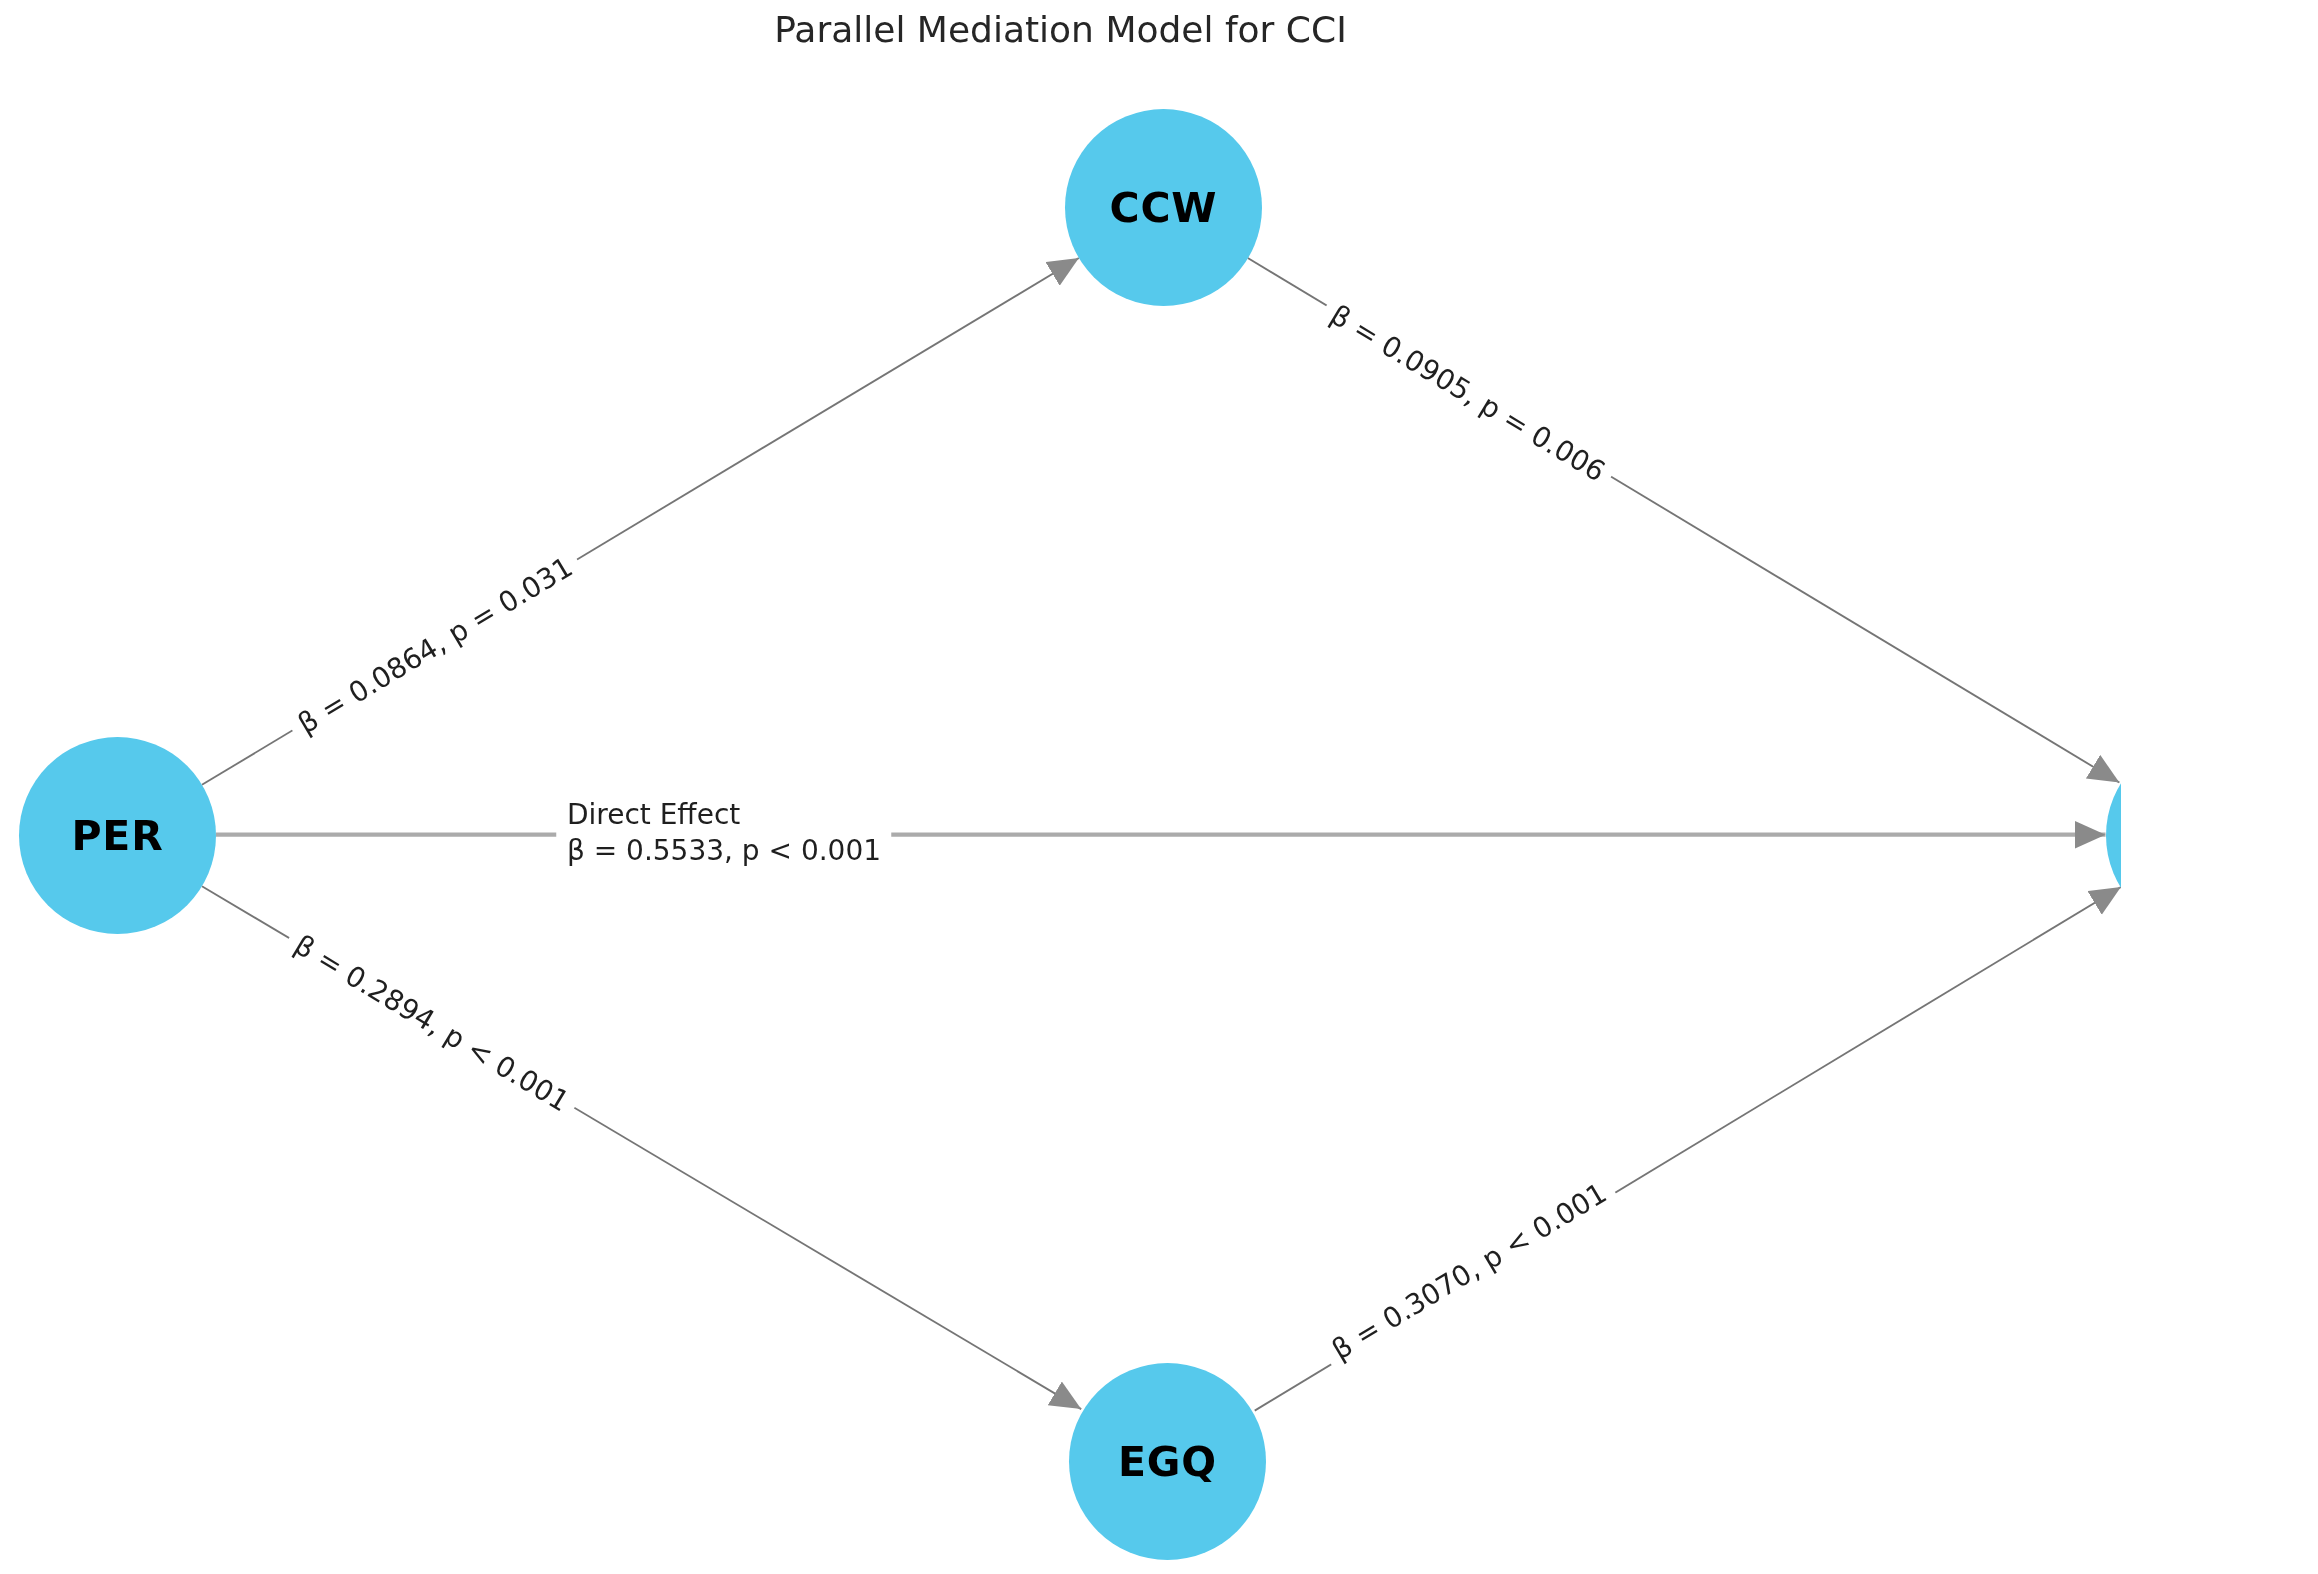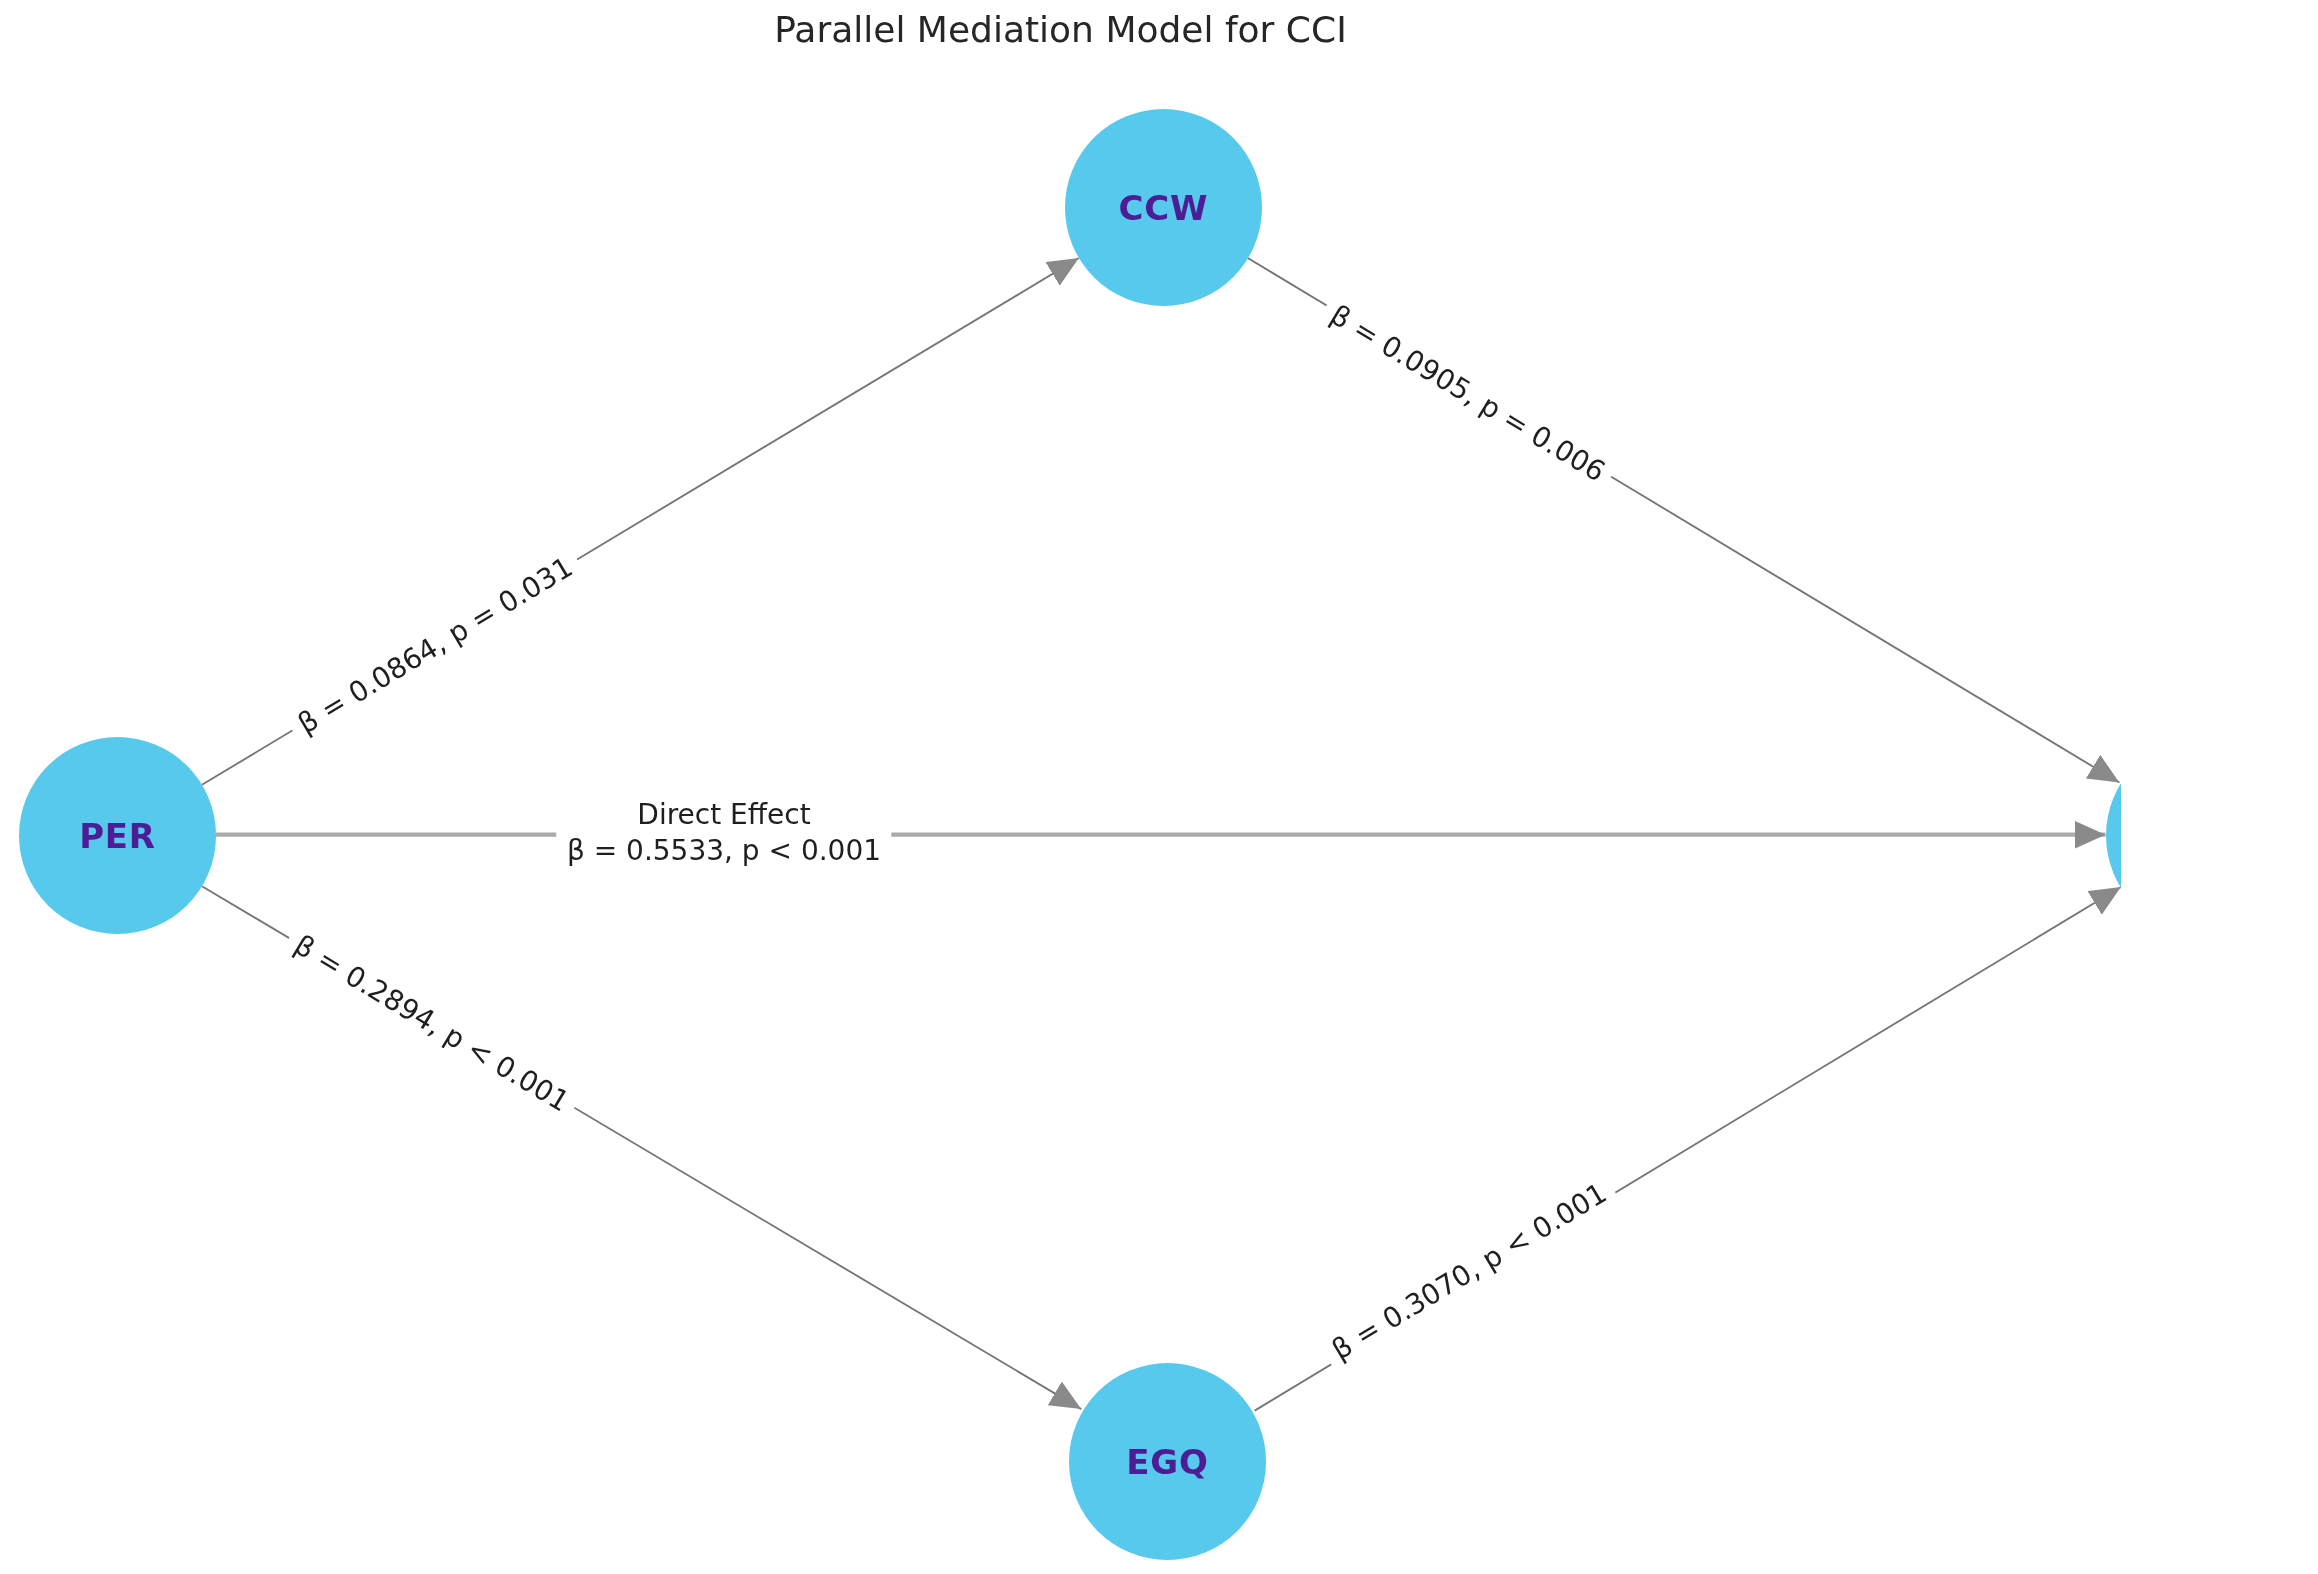--- a/index.html
+++ b/index.html
@@ -20,40 +20,40 @@
   }
   .edges-svg{position:absolute;left:0;top:0;z-index:1;}
   .edge-line{stroke:var(--mediated-edge,#757575);stroke-width:2.4;}
   .edge-line-direct{stroke:var(--direct-edge,#ABABAB);stroke-width:5.5;}
   .arrowhead-path{fill:var(--arrowhead,#8A8A8A);}
   .node{
     position:absolute;z-index:3;
     width:197px;height:197px;border-radius:50%;
     background:var(--node-fill,#56C9EC);
     display:flex;align-items:center;justify-content:center;
-    color:#4c1d95;font-weight:bold;font-size:34px;letter-spacing:0.8px;
+    color:#000000;font-weight:bold;font-size:41px;letter-spacing:0.8px;
   }
   .node-per{left:19px;top:737px;text-align:right;}
   .node-ccw{left:1065px;top:109px;}
   .node-egq{left:1069px;top:1363px;}
   .node-cci{left:2106px;top:737px;}
   .edge-label{
     position:absolute;z-index:2;
     background:#ffffff;
     color:var(--label-text,#1f1f1f);
     font-size:28px;white-space:nowrap;
     padding:4.6px 9.2px;
   }
   .el-per-ccw{left:435px;top:645px;transform:translate(-50%,-50%) rotate(-31deg);}
   .el-ccw-cci{left:1468px;top:393px;transform:translate(-50%,-50%) rotate(31deg);}
   .el-per-egq{left:432px;top:1023px;transform:translate(-50%,-50%) rotate(31deg);}
   .el-egq-cci{left:1469px;top:1271px;transform:translate(-50%,-50%) rotate(-31deg);}
   .el-direct{
     left:724px;top:833px;transform:translate(-50%,-50%);
-    text-align:center;line-height:1.3;padding:1.5px 10.7px;
+    text-align:left;line-height:1.3;padding:1.5px 10.7px;
   }
   .page-title{
     position:absolute;z-index:2;
     left:50%;top:9.2px;transform:translateX(-50%);
     font-size:36px;color:var(--title-text,#262626);
     white-space:nowrap;
   }
 </style>
 </head>
 <body>

